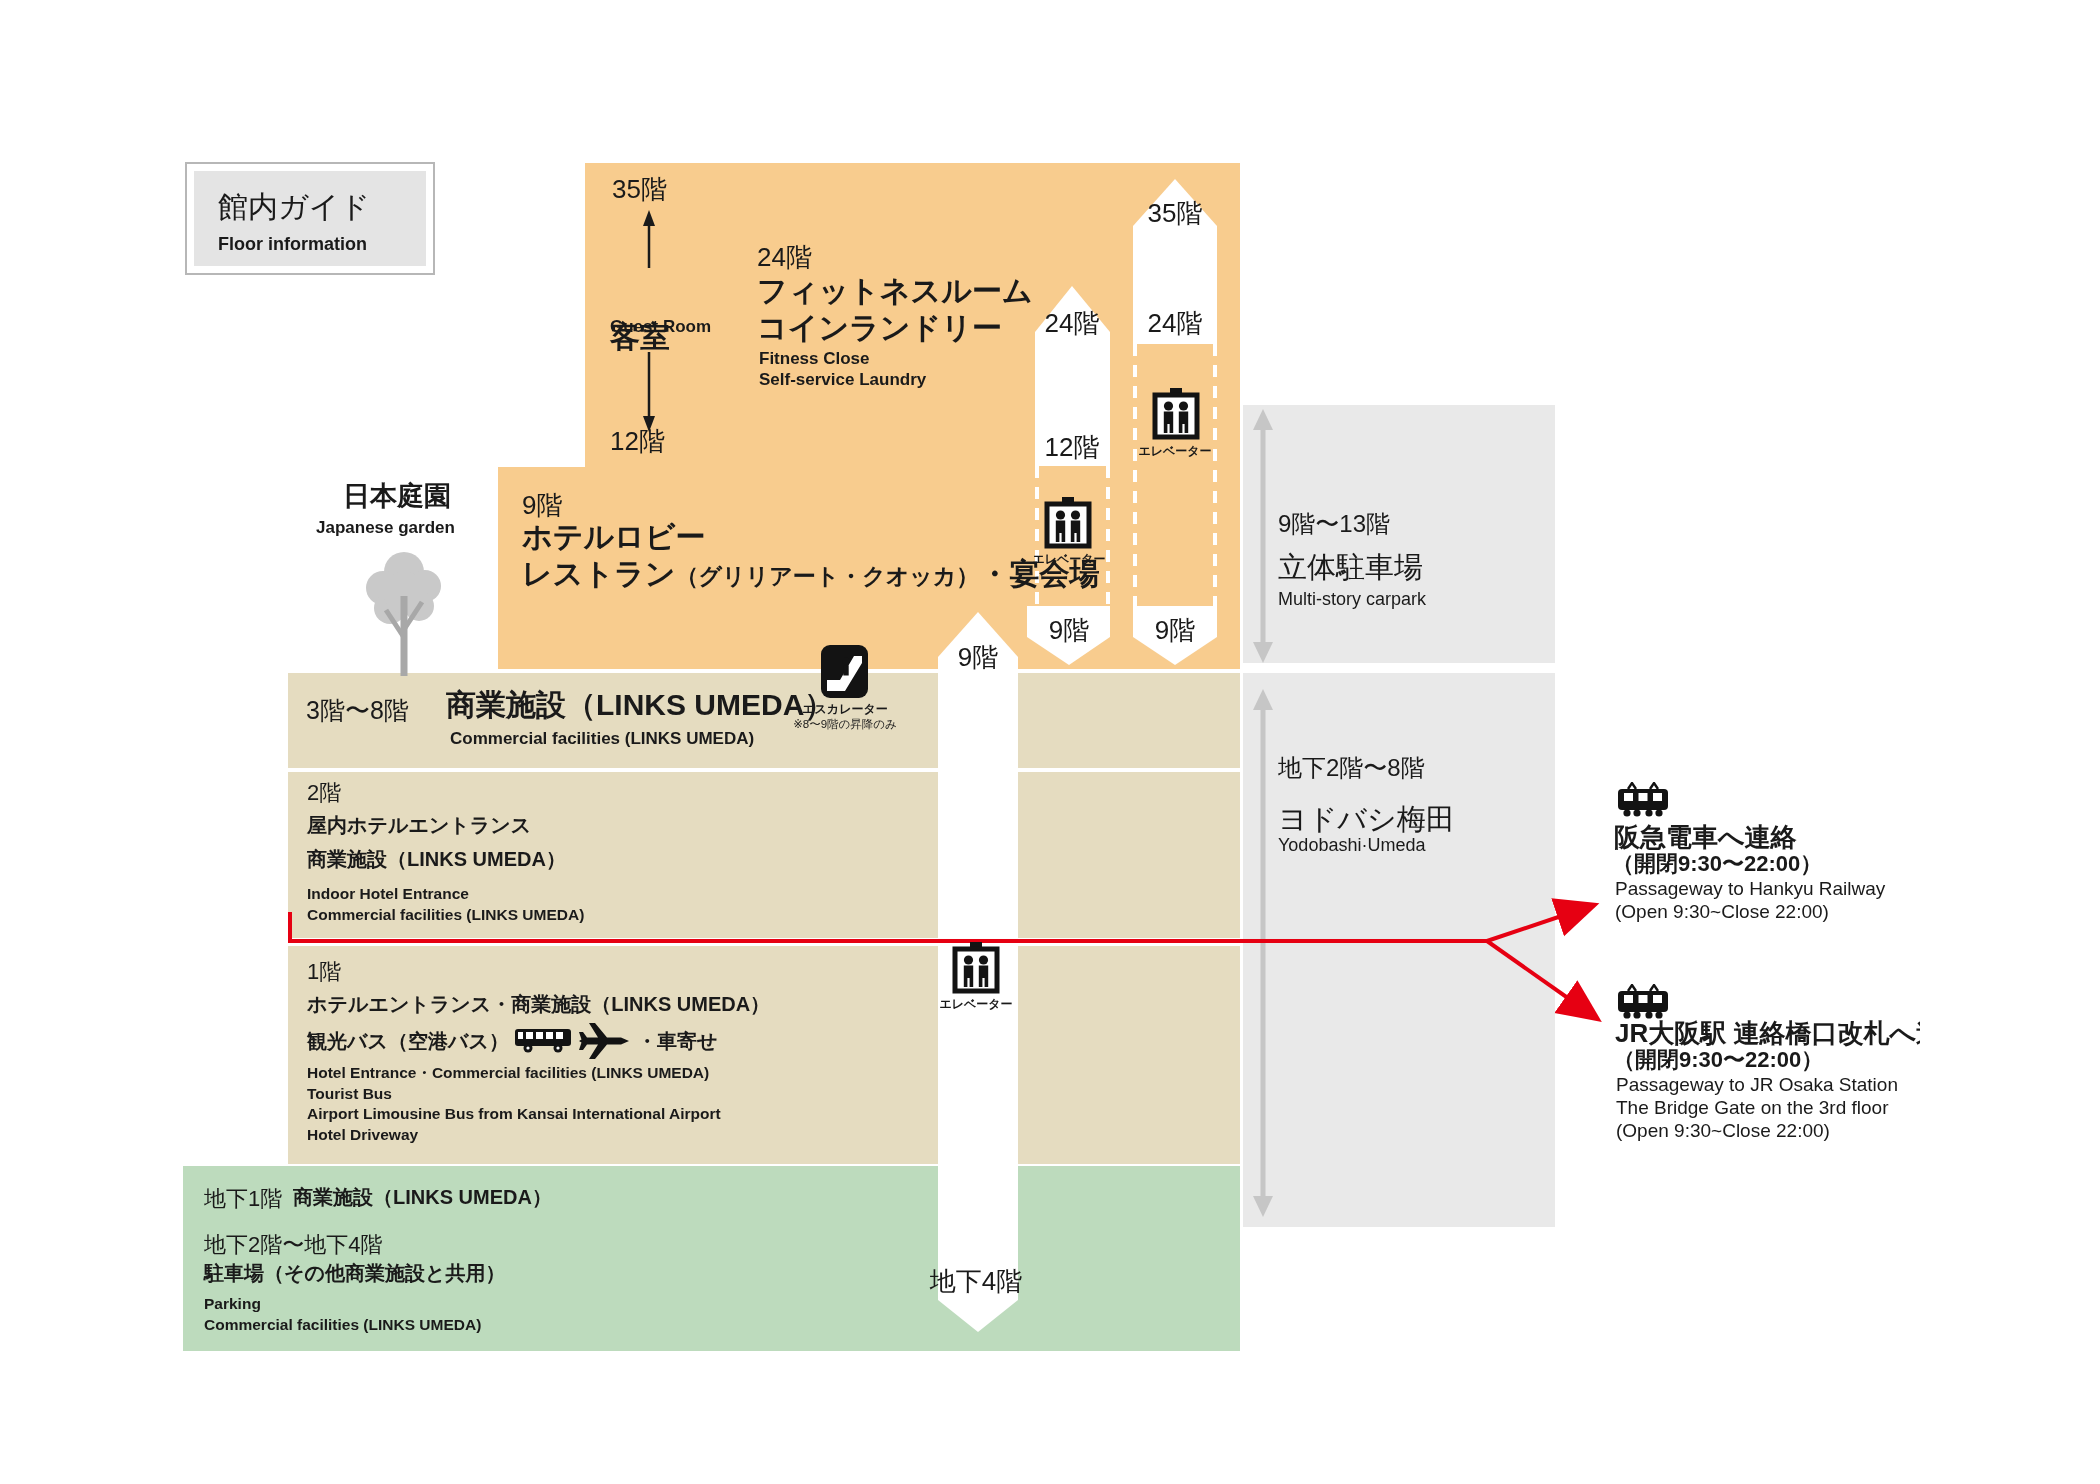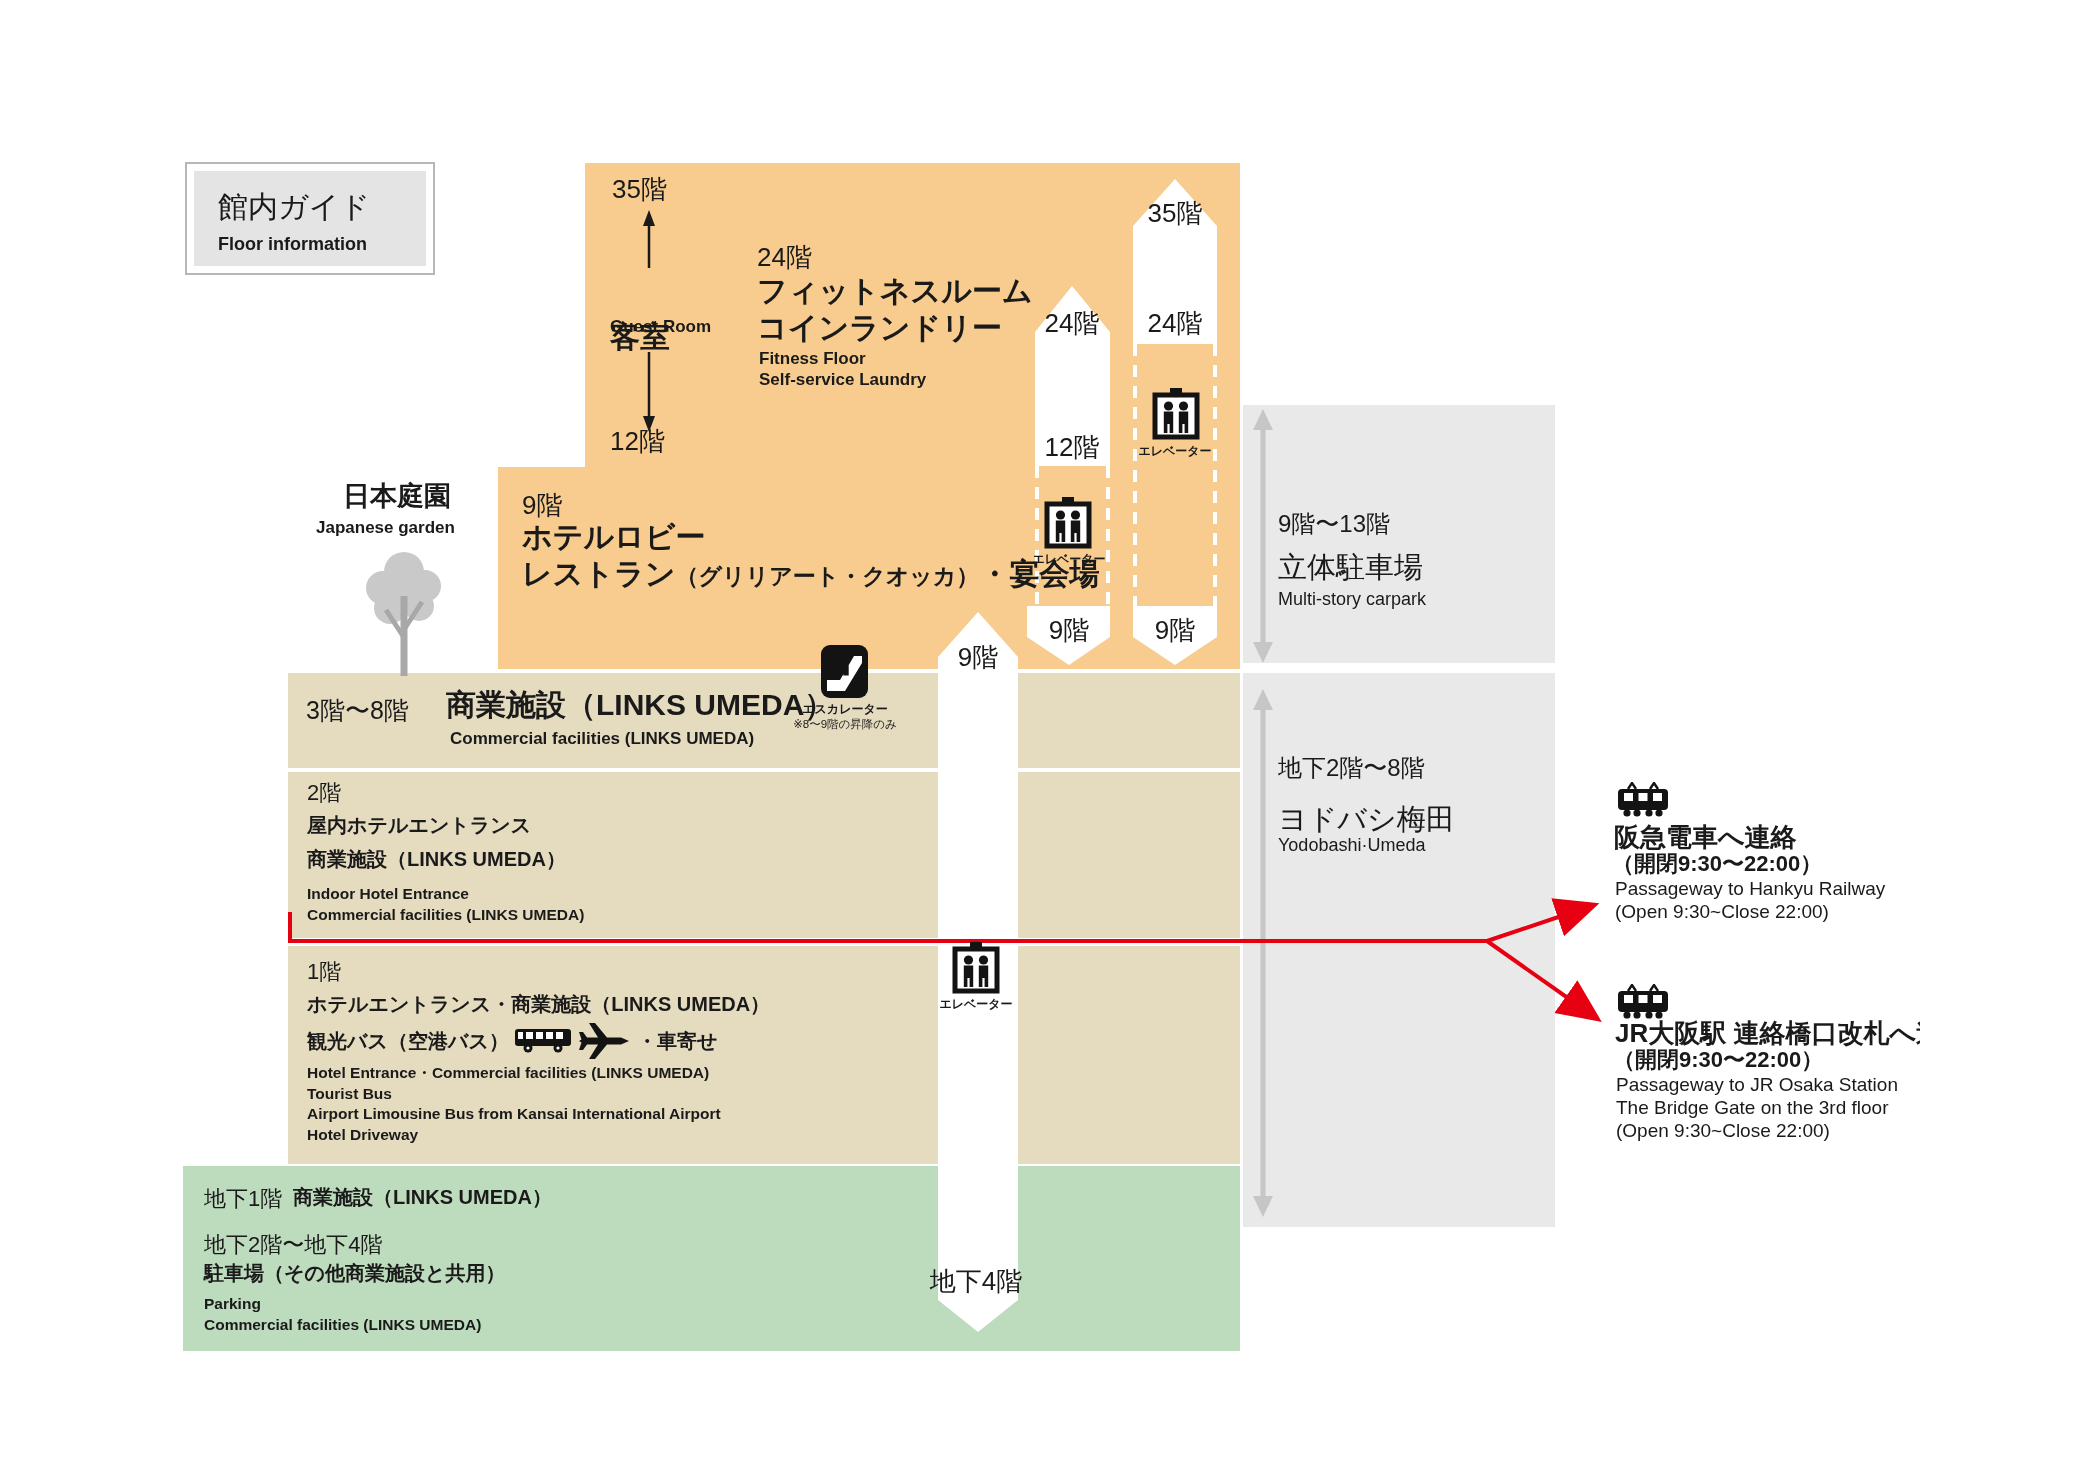--- a/index.html
+++ b/index.html
@@ -114,21 +114,21 @@
   <div class="abs jp-xl" style="left:610px;top:278px;margin-top:40px;">客室</div>
   <div class="abs en-b" style="left:610px;top:316px;">Guest Room</div>
   <div class="abs flr-num" style="left:610px;top:424px;">12階</div>
 
   <div class="abs flr-num" style="left:757px;top:240px;">24階</div>
   <div class="abs jp-xl" style="left:757px;top:272px;">
     <span style="display:block">フィットネスルーム</span>
     <span style="display:block">コインランドリー</span>
   </div>
   <div class="abs en-b" style="left:759px;top:348px;">
-    <span style="display:block">Fitness Floor</span>
+    <span style="display:block">Fitness Close</span>
     <span style="display:block">Self-service Laundry</span>
   </div>
 
   <div class="abs flr-num" style="left:522px;top:488px;">9階</div>
   <div class="abs jp-xl" style="left:522px;top:518px;">
     <span style="display:block">ホテルロビー</span>
     <span style="display:block">
       <span>レストラン</span><span class="jp-paren">（グリリアート・クオッカ）</span><span>・宴会場</span>
     </span>
   </div>

